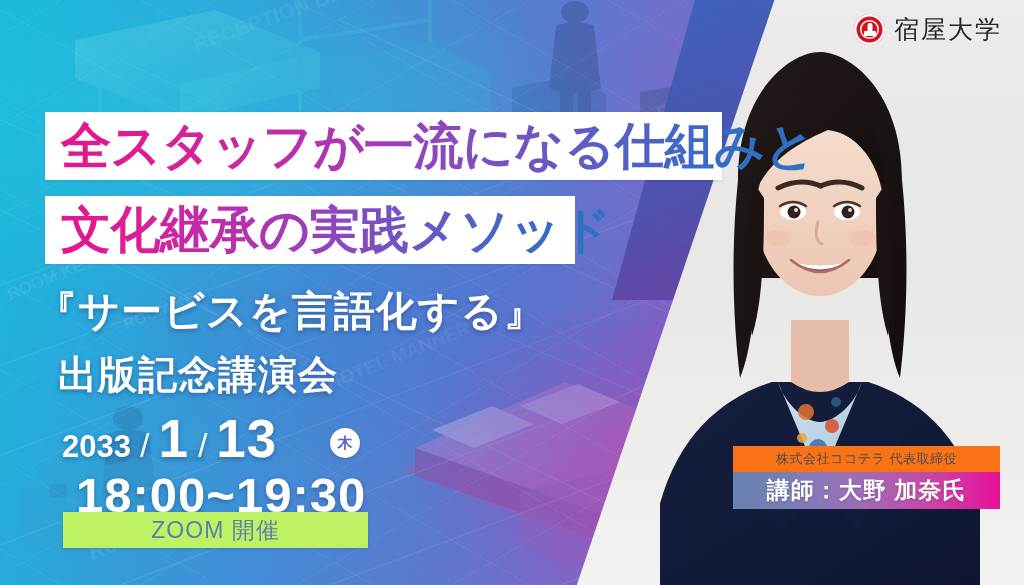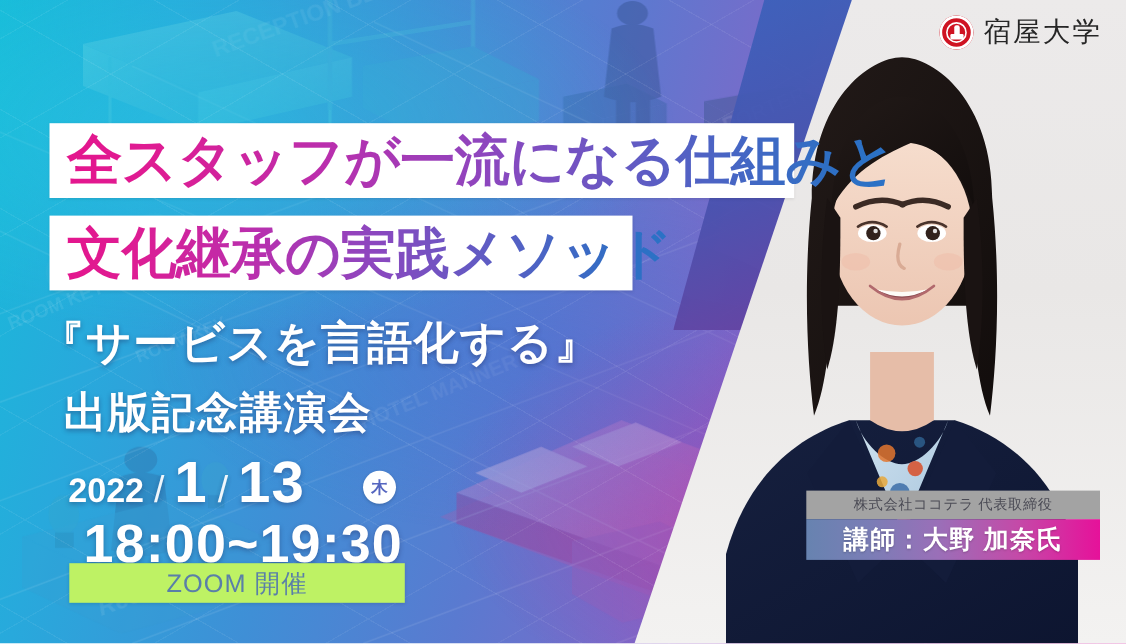--- a/index.html
+++ b/index.html
@@ -149,21 +149,21 @@
 
   
   .photo-wrap{
     position:absolute;left:660px;top:30px;width:320px;height:555px;overflow:hidden;
   }
   .photo-svg{position:absolute;left:0;top:0;}
 
   
   .speaker-company{
     position:absolute;left:733px;top:446px;width:267px;height:26px;
-    background:#a3a3a3;display:flex;align-items:center;justify-content:center;
+    background:#f97316;display:flex;align-items:center;justify-content:center;
   }
   .speaker-company span{
     font-size:13px;color:#4b4b55;letter-spacing:.5px;white-space:nowrap;
   }
   .speaker-name{
     position:absolute;left:733px;top:472px;width:267px;height:37px;
     background:linear-gradient(90deg,#6783b0 0%,#7b7db6 22%,#9a6fb8 45%,#c44aa8 72%,#e6119a 100%);
     display:flex;align-items:center;justify-content:center;
   }
   .speaker-name span{
@@ -380,21 +380,21 @@
     <span class="txt">全スタッフが一流になる仕組みと</span>
   </div>
   <div class="title-line" id="title2">
     <span class="txt">文化継承の実践メソッド</span>
   </div>
 
   <div class="sub" id="sub1">『サービスを言語化する』</div>
   <div class="sub" id="sub2">出版記念講演会</div>
 
   <div class="date-row">
-    <span class="yr">2022</span>
+    <span class="yr">2033</span>
     <span class="sl">/</span>
     <span class="big">1</span>
     <span class="sl">/</span>
     <span class="big">13</span>
   </div>
   <div class="dow">木</div>
 
   <div class="time">18:00~19:30</div>
 
   <div class="zoom-box">

